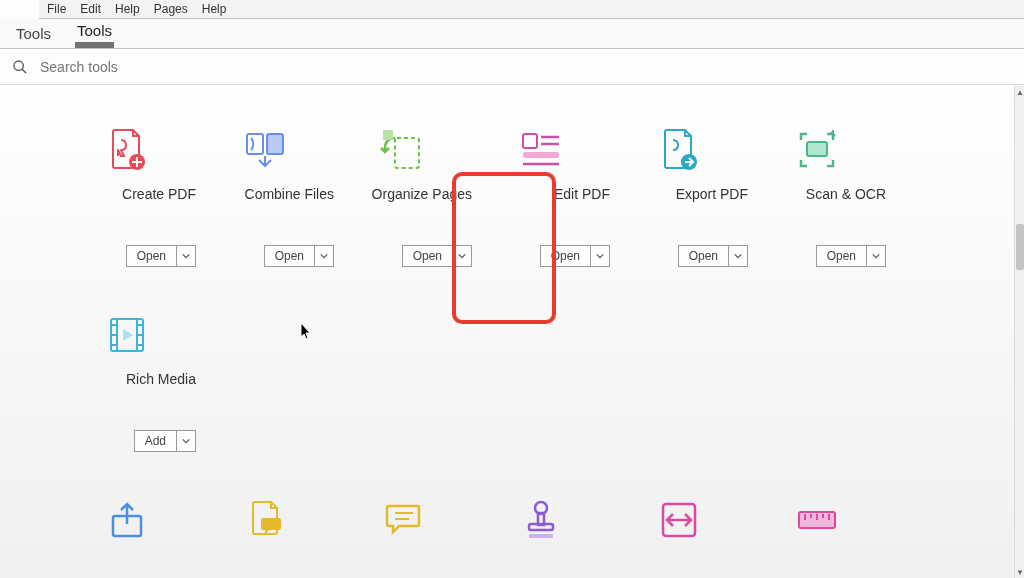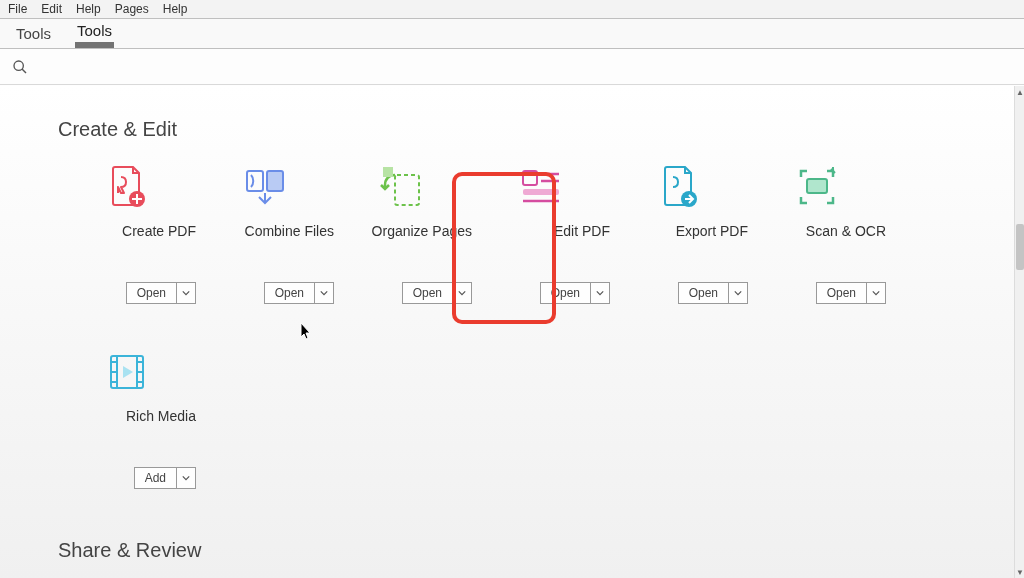--- a/index.html
+++ b/index.html
@@ -16,20 +16,21 @@
   .menubar {
     display: flex;
     gap: 14px;
     padding: 2px 8px 2px 8px;
     font-size: 12px;
     color: #333;
     border-bottom: 1px solid #bfbfbf;
     background: #f3f3f3;
     height: 19px;
     align-items: center;
+    margin-left: 39px;
   }
   .menubar span { cursor: default; }
   .tabbar {
     display: flex;
     align-items: flex-end;
     height: 30px;
     padding: 0 14px 0 14px;
     font-size: 15px;
     color: #444;
     border-bottom: 1px solid #bfbfbf;
@@ -194,25 +195,25 @@
   <div class="tab active">Tools</div>
 </div>
 
 <div class="searchbar">
   <span class="search-icon">
     <svg viewBox="0 0 24 24" fill="none" stroke="currentColor" stroke-width="2">
       <circle cx="10" cy="10" r="7"></circle>
         <line x1="21" y1="21" x2="15" y2="15"></line>
     </svg>
   </span>
+  <input type="text" placeholder="Search tools" style="">
 </div>
 
 <div class="content">
 
-  <div class="section-title first">Create &amp; Edit</div>
   <div class="grid">
 
     <div class="tool">
       <div class="iconwrap">
         <svg viewBox="0 0 48 48">
           <path d="M12 4 h18 l6 6 v30 a2 2 0 0 1 -2 2 h-22 a2 2 0 0 1 -2 -2 v-34 a2 2 0 0 1 2 -2 z" fill="none" stroke="#e84c5b" stroke-width="2"></path>
           <path d="M30 4 v6 h6" fill="none" stroke="#e84c5b" stroke-width="2"></path>
           <path d="M18 14 c3 0 5 2 5 5 s-2 5-5 5 l3 6 h-3 l-3-6 v6" fill="none" stroke="#e84c5b" stroke-width="2" stroke-linejoin="round"></path>
           <circle cx="34" cy="36" r="8" fill="#e84c5b"></circle>
           <path d="M34 31 v10 M29 36 h10" stroke="#fff" stroke-width="2"></path>
@@ -350,21 +351,20 @@
         <div class="drop">
             <svg viewBox="0 0 10 10">
               <path d="M1 3 l4 4 l4-4" fill="none" stroke="#555" stroke-width="1.5"></path>
             </svg>
           </div>
       </div>
     </div>
 
   </div>
 
-  <div class="section-title">Share &amp; Review</div>
   <div class="grid">
 
     <div class="tool">
       <div class="iconwrap">
         <svg viewBox="0 0 48 48">
           <rect x="10" y="20" width="28" height="20" rx="2" fill="none" stroke="#4b8fe2" stroke-width="2.5"></rect>
           <path d="M24 28 v-20 M18 14 l6-6 l6 6" fill="none" stroke="#4b8fe2" stroke-width="2.5"></path>
         </svg>
       </div>
 

